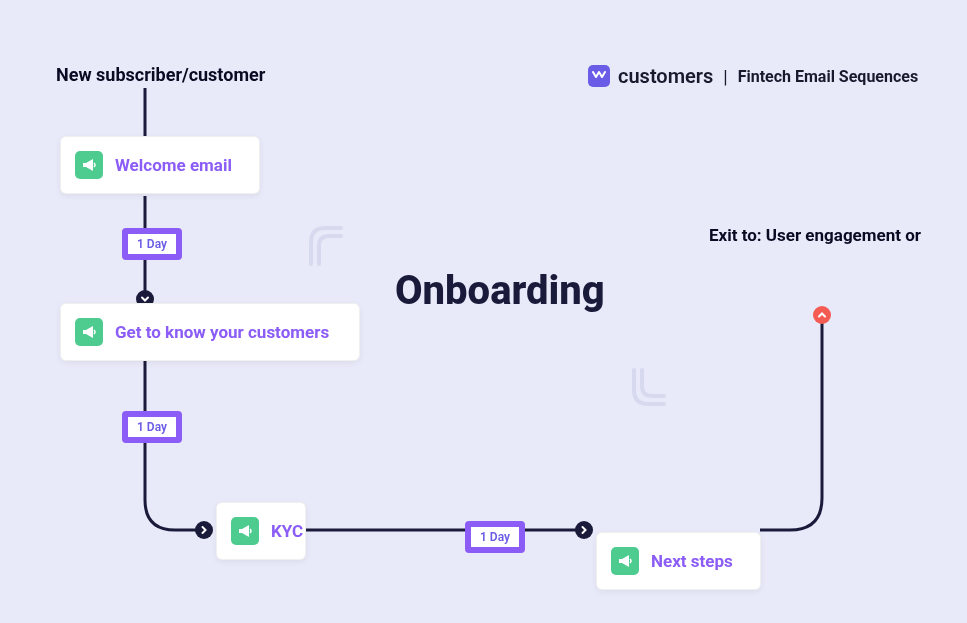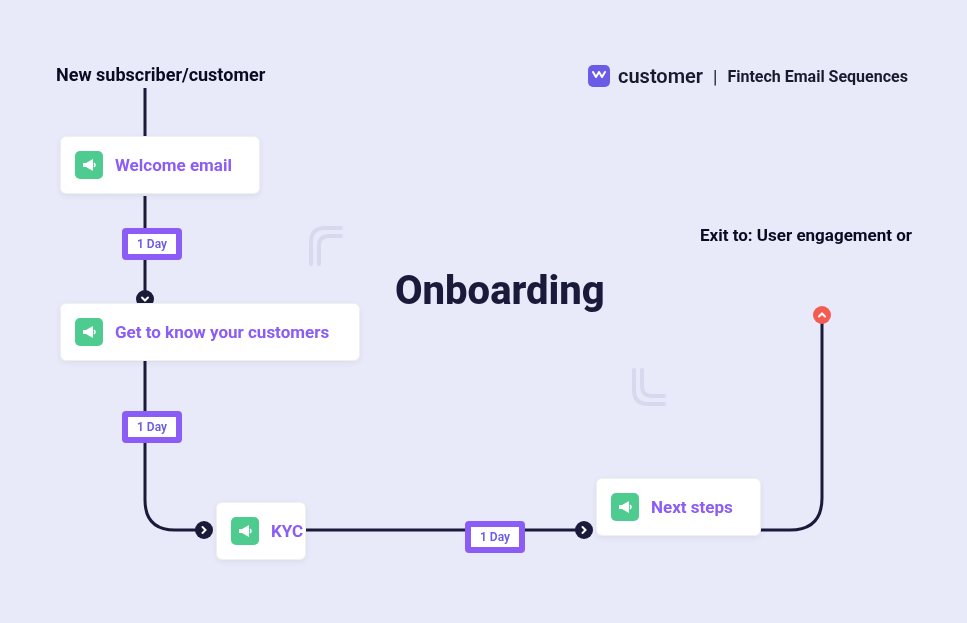--- a/index.html
+++ b/index.html
@@ -95,21 +95,21 @@
     font-weight: 800;
     font-size: 40px;
     color: #1a1b3a;
     line-height: 1.15;
   }
   .exit-text {
     position: absolute;
     top: 224px;
     left: 700px;
     width: 230px;
-    text-align: left;
+    text-align: center;
     font-weight: 700;
     font-size: 17px;
     color: #0a0a23;
     line-height: 1.35;
   }
   .arrow-dot {
     position: absolute;
     width: 18px;
     height: 18px;
     border-radius: 50%;
@@ -158,21 +158,21 @@
 </svg>
 
 <div class="header-text" style="top:64px;left:56px">New subscriber/customer</div>
 
 <div class="brand">
   <span class="brand-logo">
     <svg viewBox="0 0 14 10">
         <path d="M1 1 L4 6 L7 1 L10 6 L13 1" stroke="#fff" stroke-width="2" fill="none" stroke-linecap="round" stroke-linejoin="round"></path>
       </svg>
   </span>
-  <span class="brand-name">customer</span>
+  <span class="brand-name">customers</span>
   <span class="brand-sep">|</span>
   <span class="brand-sub">Fintech Email Sequences</span>
 </div>
 
 <div class="node" style="top:136px;left:60px;width:200px">
   <span class="node-icon">
     <svg viewBox="0 0 16 14">
         <path d="M2 5 L2 9 L5 9 L12 13 L12 1 L5 5 Z" fill="#fff"></path>
         <path d="M13 5 Q15 7 13 9" stroke="#fff" stroke-width="1.5" fill="none"></path>
       </svg>
@@ -217,21 +217,21 @@
 </div>
 
 <div class="delay-badge" style="top:521px;left:465px">1 Day</div>
 
 <div class="arrow-dot arrow-right" style="top:521px;left:575px">
   <svg width="10" height="10" viewBox="0 0 10 10">
       <path d="M3.5 2 L6.5 5 L3.5 8" stroke="#fff" stroke-width="2" fill="none" stroke-linecap="round"></path>
     </svg>
 </div>
 
-<div class="node" style="top:478px;left:596px;width:165px">
+<div class="node" style="top:532px;left:596px;width:165px">
   <span class="node-icon">
     <svg viewBox="0 0 16 14">
         <path d="M2 5 L2 9 L5 9 L12 13 L12 1 L5 5 Z" fill="#fff"></path>
         <path d="M13 5 Q15 7 13 9" stroke="#fff" stroke-width="1.5" fill="none"></path>
       </svg>
   </span>
   <span class="node-label">Next steps</span>
 </div>
 
 <div class="arrow-dot arrow-up-red" style="top:306px;left:813px">

